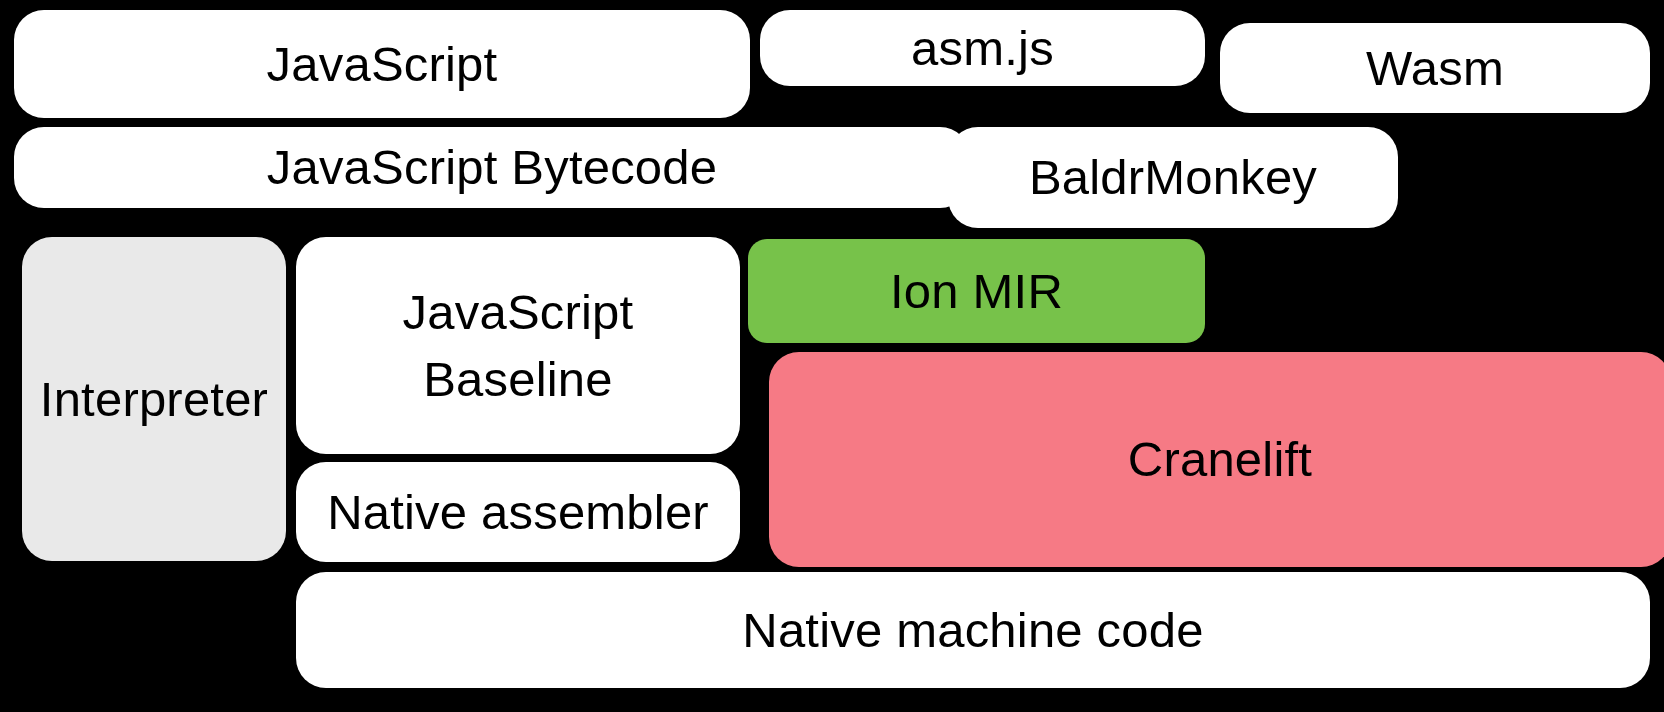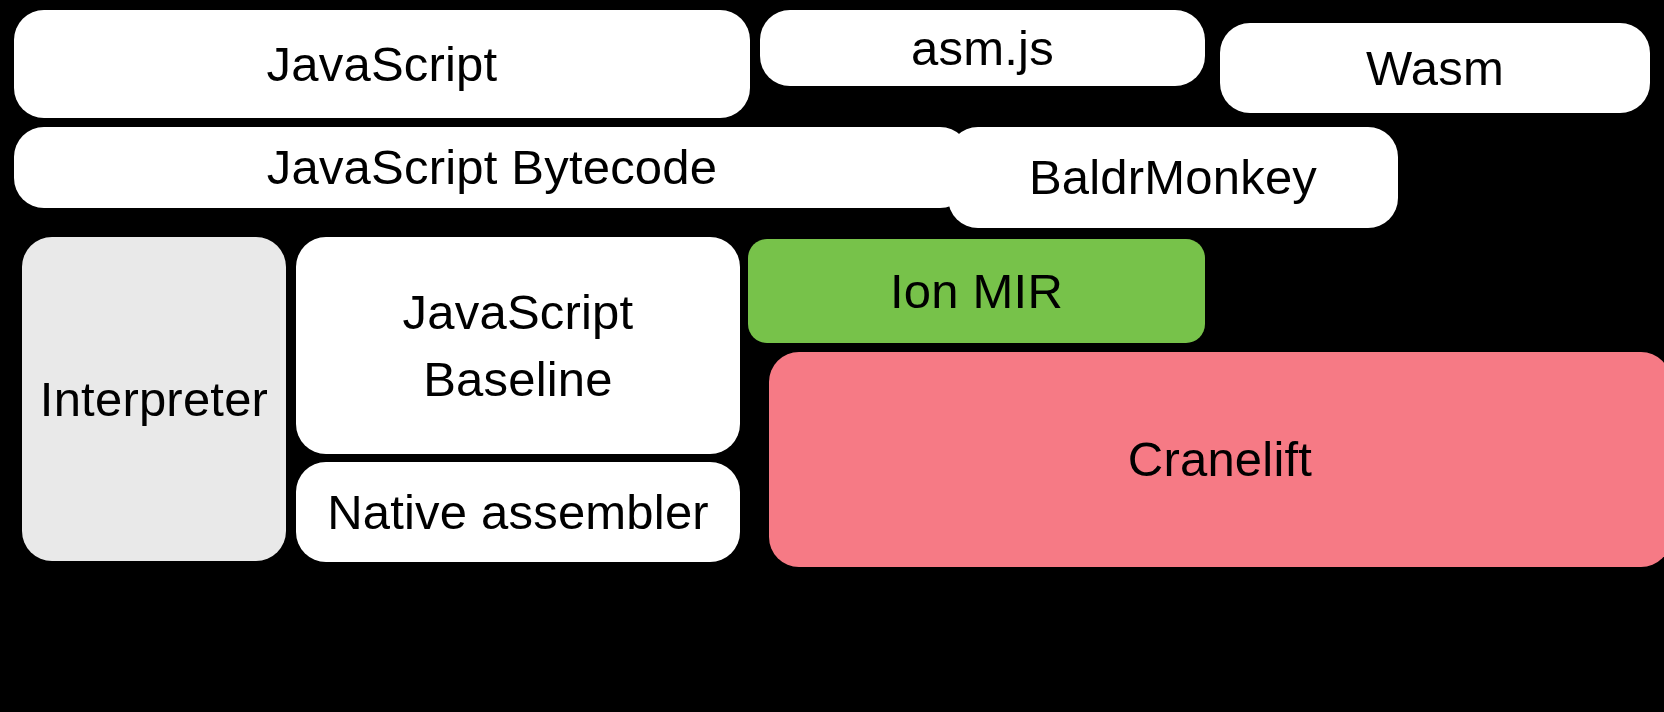--- a/index.html
+++ b/index.html
@@ -70,14 +70,17 @@
   </div>
 
   <div class="box" style="left: 748px; top: 352px; width: 902px; height: 215px; background-color: rgb(246, 122, 133); margin-left: 21px;">
     <span class="lbl">Cranelift</span>
   </div>
 
   <div class="box" style="left: 296px; top: 462px; width: 444px; height: 100px; background-color: rgb(255, 255, 255);">
     <span class="lbl">Native assembler</span>
   </div>
 
+  <div class="box" style="left: 296px; top: 572px; width: 1354px; height: 116px; background-color: rgb(255, 255, 255);">
+    <span class="lbl">Native machine code</span>
+  </div>
 
 </div>
 
 </body></html>

